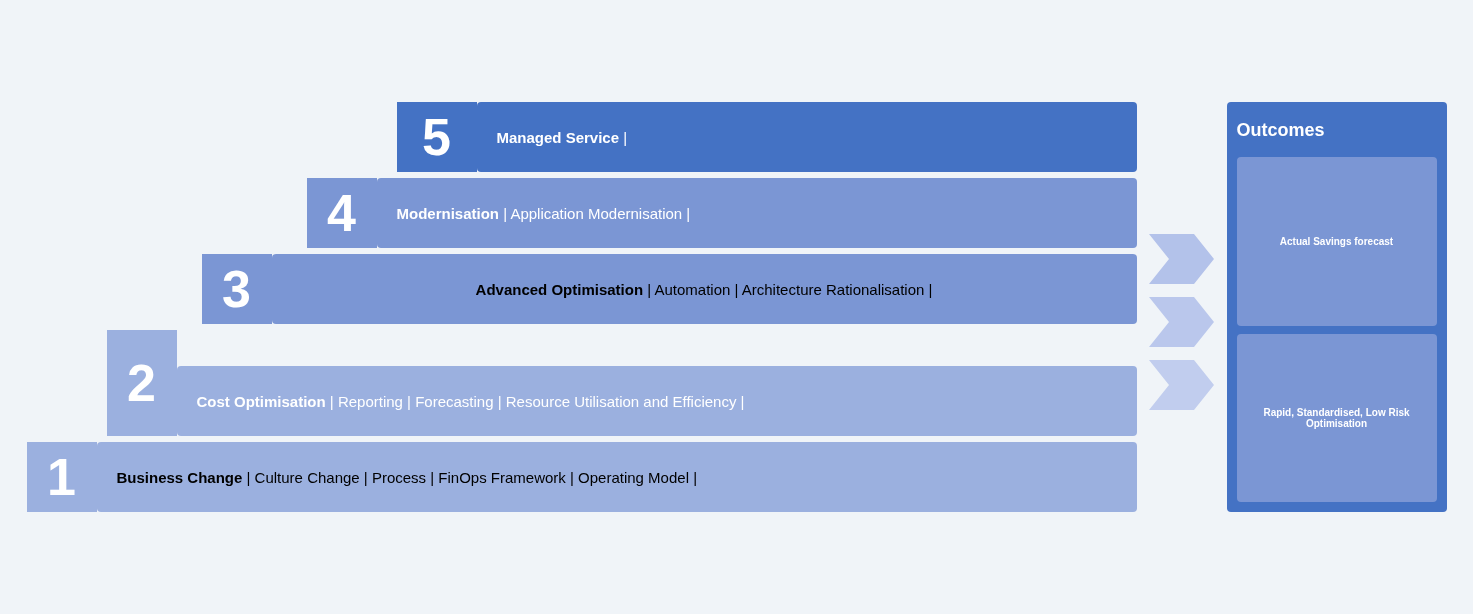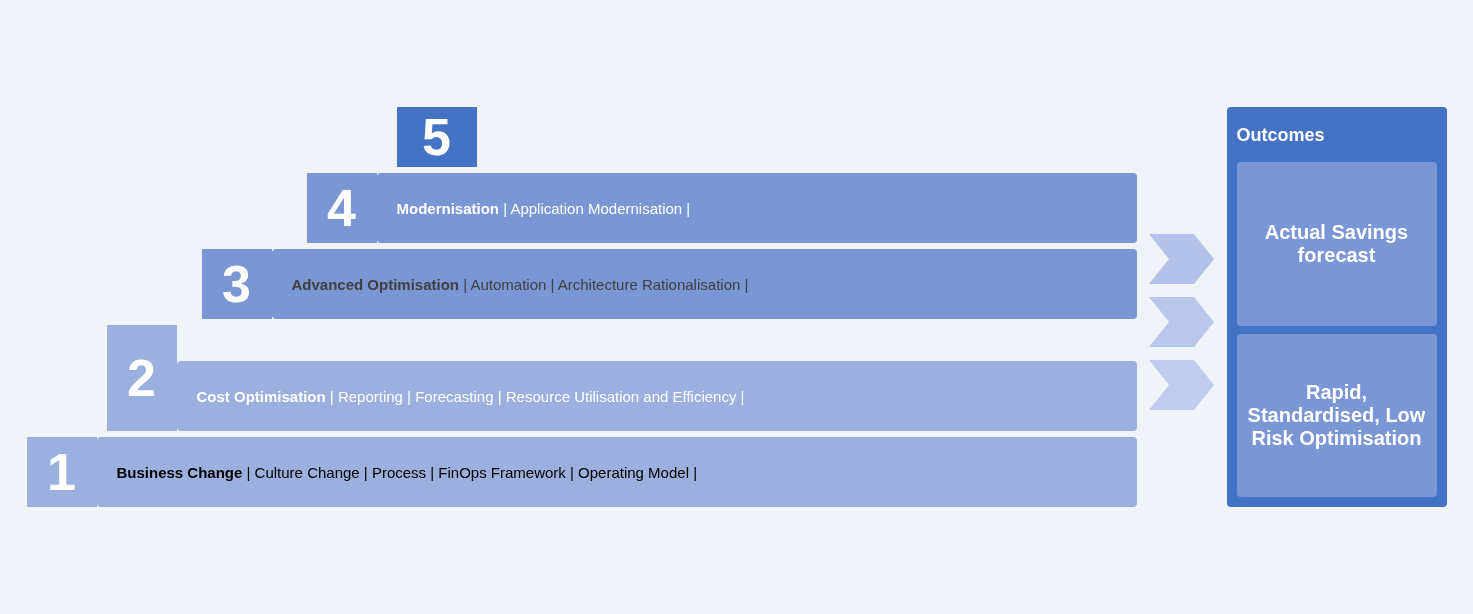--- a/index.html
+++ b/index.html
@@ -56,21 +56,21 @@
     .row-1 { margin-left: 0px; }
 
     .row-5 .stair-number { background-color: #4472c4; color: white; font-size: 52px; width: 80px; min-width: 80px; }
     .row-4 .stair-number { background-color: #7b96d4; color: white; }
     .row-3 .stair-number { background-color: #7b96d4; color: white; }
     .row-2 .stair-number { background-color: #9bb0df; color: white; }
     .row-1 .stair-number { background-color: #9bb0df; color: white; }
 
     .row-5 .stair-box { background-color: #4472c4; color: white; }
     .row-4 .stair-box { background-color: #7b96d4; color: white; }
-    .row-3 .stair-box { background-color: #7b96d4; color: #404040; }
+    .row-3 .stair-box { background-color: #7b96d4; color: #000000; justify-content: center; }
     .row-2 .stair-box { background-color: #9bb0df; color: white; margin-top: 36px; }
     .row-1 .stair-box { background-color: #9bb0df; color: #000000; }
 
     .stair-box strong { font-weight: bold; }
     .stair-box span { font-weight: normal; }
 
     
     .arrows-section {
       display: flex;
       flex-direction: column;
@@ -112,36 +112,39 @@
       font-size: 18px;
       text-align: left;
       padding: 8px 0;
     }
     .outcome-card {
       background-color: #7b96d4;
       border-radius: 4px;
       padding: 14px 10px;
       color: white;
       font-weight: bold;
-      font-size: 20px;
+      font-size: 10px;
       text-align: center;
       flex: 1;
       display: flex;
       align-items: center;
       justify-content: center;
     }
   </style>
 </head>
 <body>
 
 <div class="main-container">
   <div class="staircase">
 
     <div class="stair-row row-5">
       <div class="stair-number">5</div>
+      <div class="stair-box">
+        <span><strong>Managed Service</strong><span> |</span></span>
+      </div>
     </div>
 
     <div class="stair-row row-4">
       <div class="stair-number">4</div>
       <div class="stair-box">
         <span><strong>Modernisation</strong><span> | Application Modernisation |</span></span>
       </div>
     </div>
 
     <div class="stair-row row-3">

